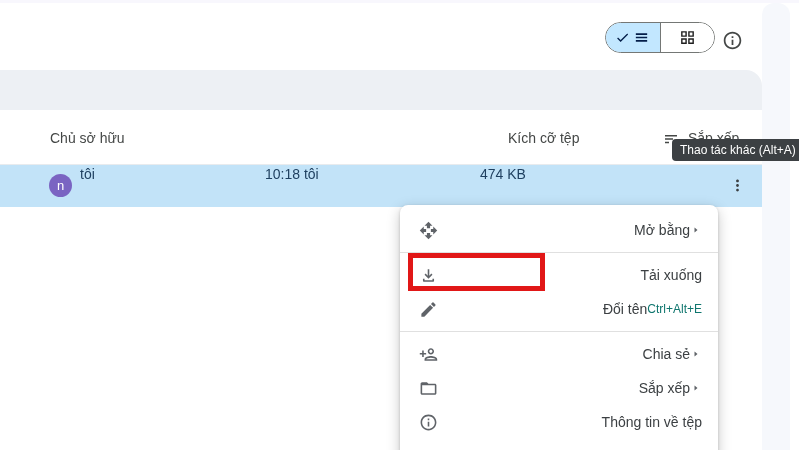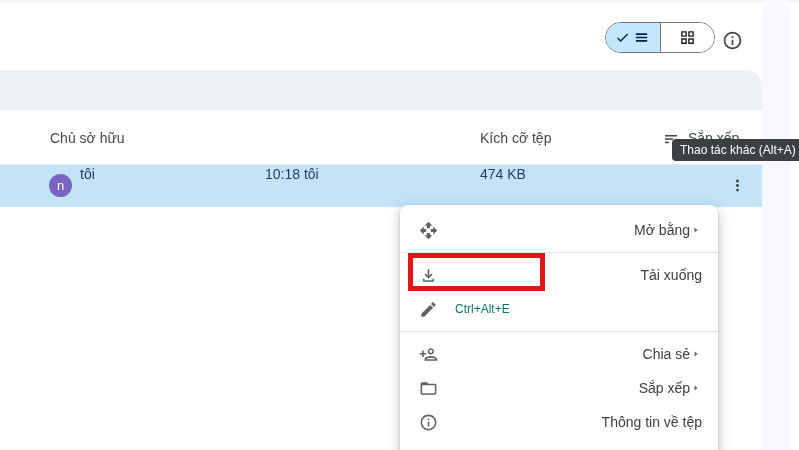--- a/index.html
+++ b/index.html
@@ -22,21 +22,21 @@
   .seg-list { background:var(--accent-blue); border-right:1px solid #747775; color:#041e49; }
   .seg-grid { background:#fff; color:#1f1f1f; }
   .seg svg { display:block; }
   .info-btn { position:absolute; left:722px; top:29px; width:22px; height:22px;
     background:none; border:none; color:#444746; cursor:pointer; }
   .info-btn svg { width:21px; height:21px; display:block; }
 
   
   .col-label { position:absolute; top:129px; height:18px; line-height:18px;
     font-size:14px; font-weight:500; color:var(--header-text); white-space:nowrap; }
-  .col-owner { left:50px; } .col-modified { left:265px; } .col-size { left:480px; }
+  .col-owner { left:50px; } .col-modified { left:265px; } .col-size { left:508px; }
   .col-sort { left:688px; }
   .sort-icon { position:absolute; left:663px; top:131px; width:16px; height:16px; color:var(--header-text); }
   .header-rule { position:absolute; left:0; top:164px; width:762px; height:1px; background:#e8ebee; }
 
   
   .file-row { position:absolute; left:0; top:165px; width:762px; height:42px;
     background:var(--row-selected); cursor:pointer; }
   .avatar { position:absolute; left:49px; top:174px; width:23px; height:23px; border-radius:50%;
     background:var(--avatar-purple); color:#fff; font-size:13px; display:flex;
     align-items:center; justify-content:center; }
@@ -153,20 +153,21 @@
       </span>
       <span class="mi-label">Tải xuống</span>
     </div>
 
     <div class="menu-item">
       <span class="mi-icon">
         <svg viewBox="0 0 24 24" fill="currentColor">
             <path d="M3 17.25V21h3.75L17.81 9.94l-3.75-3.75L3 17.25zM20.71 7.04a.996.996 0 0 0 0-1.41l-2.34-2.34a.996.996 0 0 0-1.41 0l-1.83 1.83 3.75 3.75 1.83-1.83z"></path>
           </svg>
       </span>
+      <span class="mi-label">Đổi tên</span>
       <span class="mi-shortcut">Ctrl+Alt+E</span>
     </div>
 
 
     <div class="menu-divider"></div>
 
     <div class="menu-item">
       <span class="mi-icon">
         <svg viewBox="0 0 24 24" fill="currentColor">
             <path d="M15 12c2.21 0 4-1.79 4-4s-1.79-4-4-4-4 1.79-4 4 1.79 4 4 4zm0-6c1.1 0 2 .9 2 2s-.9 2-2 2-2-.9-2-2 .9-2 2-2zM6 10V7H4v3H1v2h3v3h2v-3h3v-2H6zm9 4c-2.67 0-8 1.34-8 4v2h16v-2c0-2.66-5.33-4-8-4zm6 4H9v-.01c.2-.71 3.3-1.99 6-1.99s5.8 1.28 6 2z"></path>

